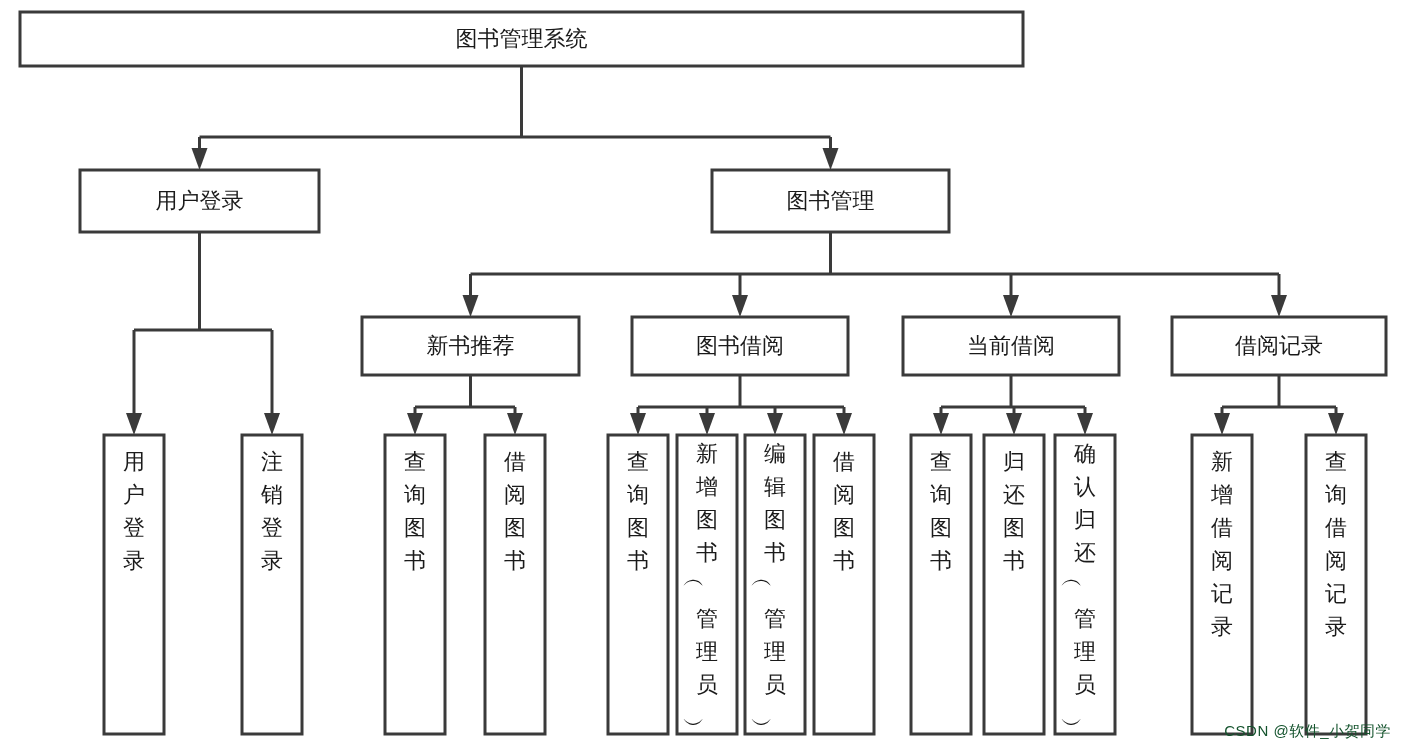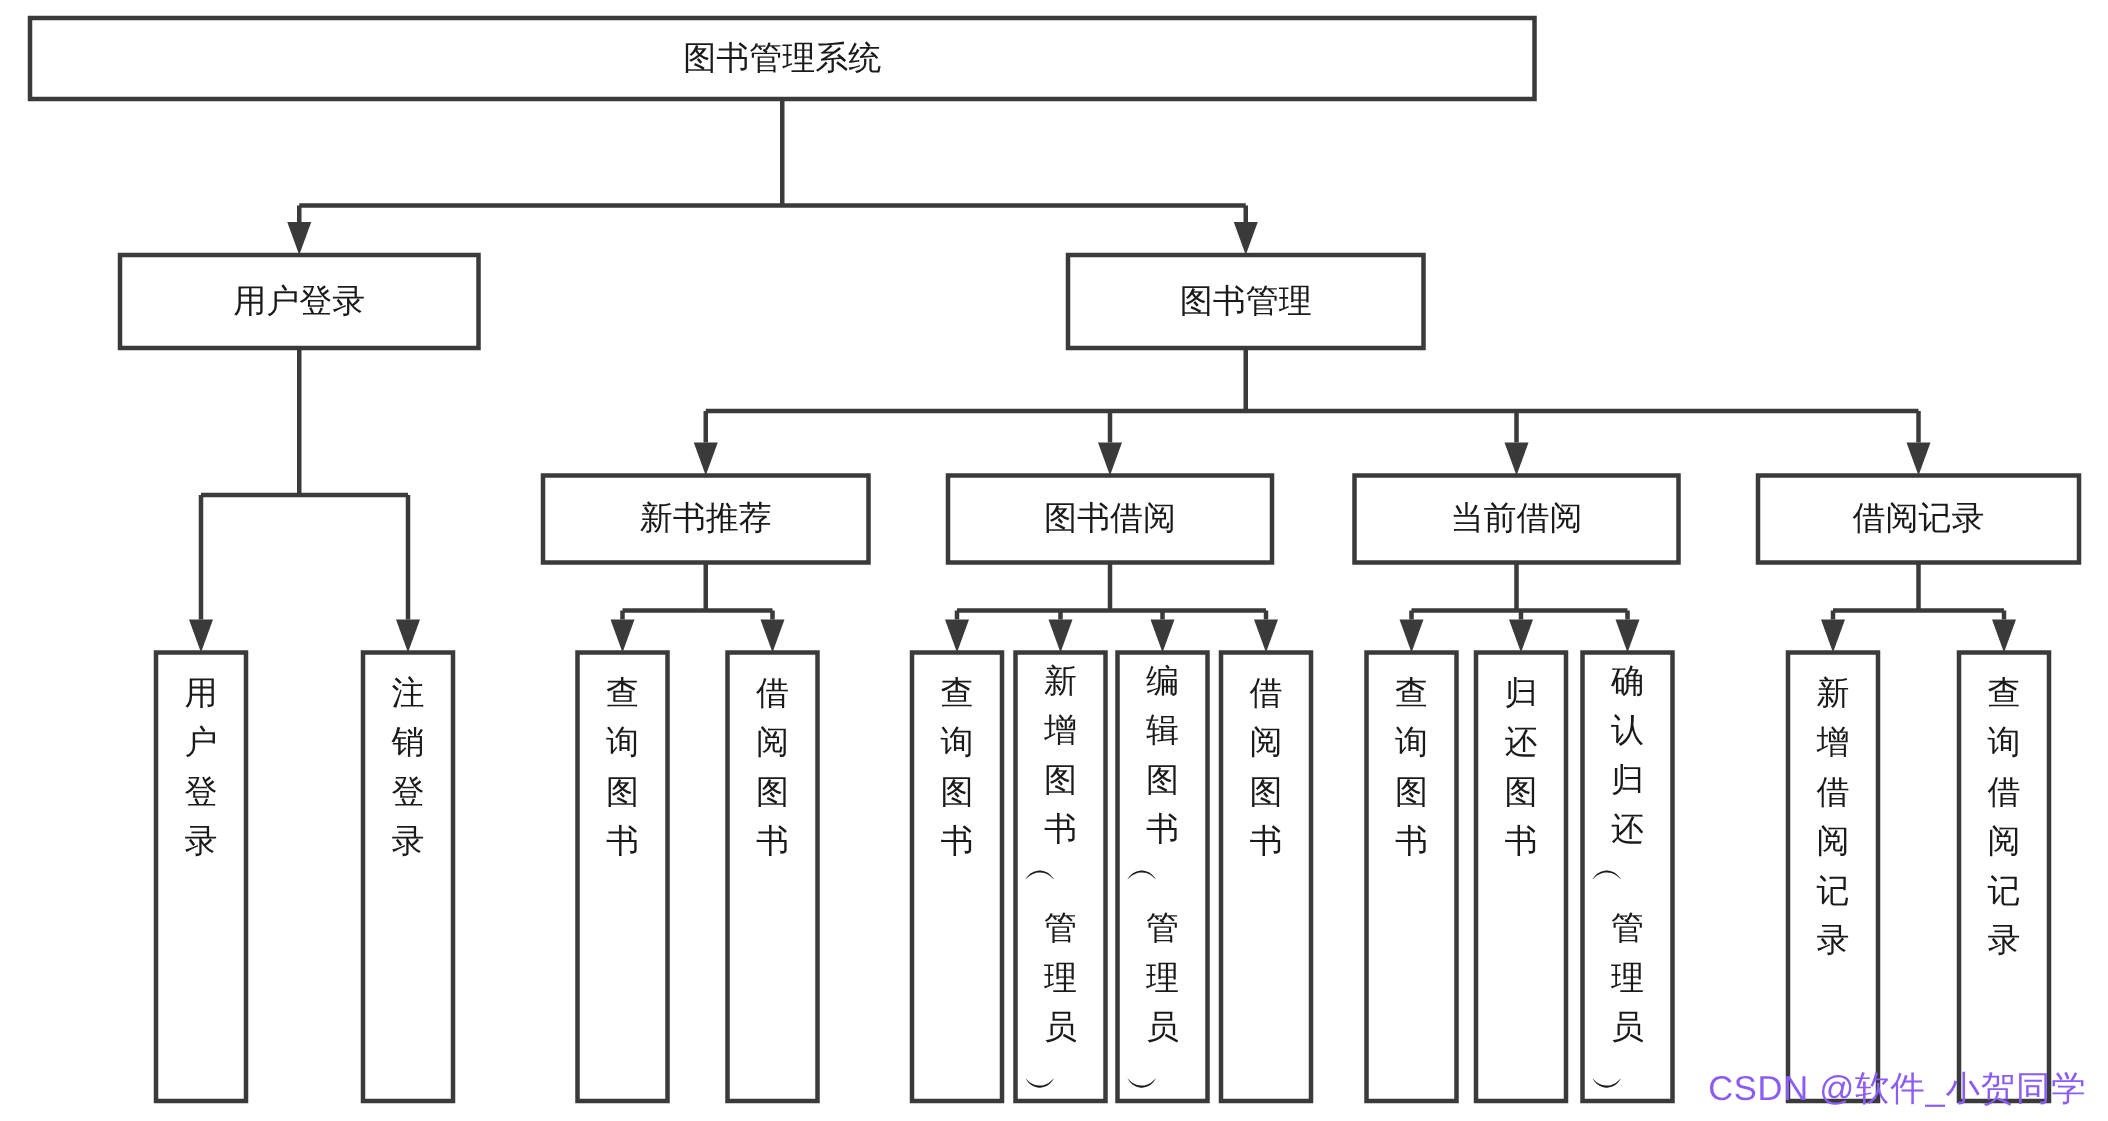--- a/index.html
+++ b/index.html
@@ -56,22 +56,22 @@
     font-size: 22px;
     fill: #1a1a1a;
     text-anchor: middle;
     white-space: pre;
   }
   .watermark {
     position: absolute;
     right: 14px;
     bottom: 6px;
     font-family: "Liberation Sans", "DejaVu Sans", sans-serif;
-    font-size: 23px;
-    color: #8b5cf6;
+    font-size: 15px;
+    color: #14532d;
     letter-spacing: 0.5px;
     user-select: none;
     pointer-events: none;
   }
 </style>
 </head>
 <body>
 
 <div id="diagram-root">
   <svg class="flowchart" id="flowchart-svg" viewBox="0 0 1405 747" xmlns="http://www.w3.org/2000/svg">

